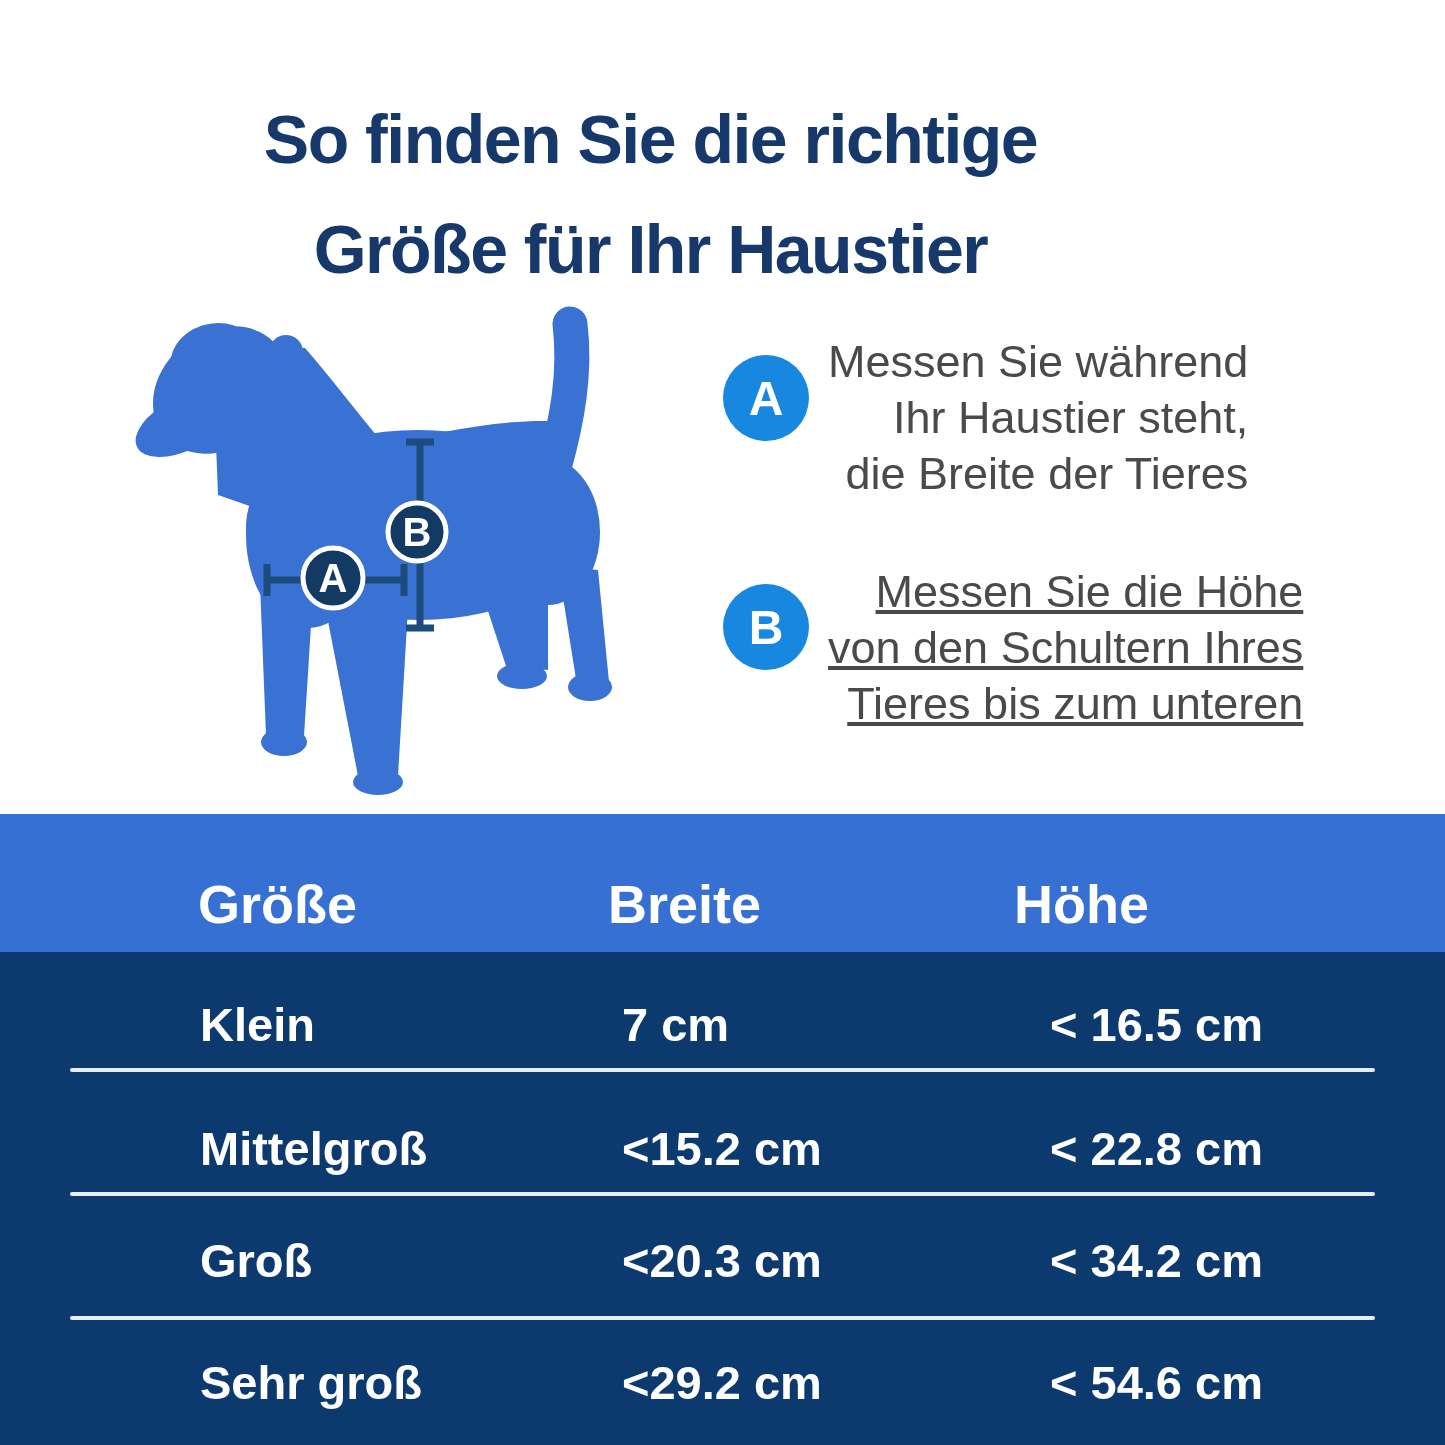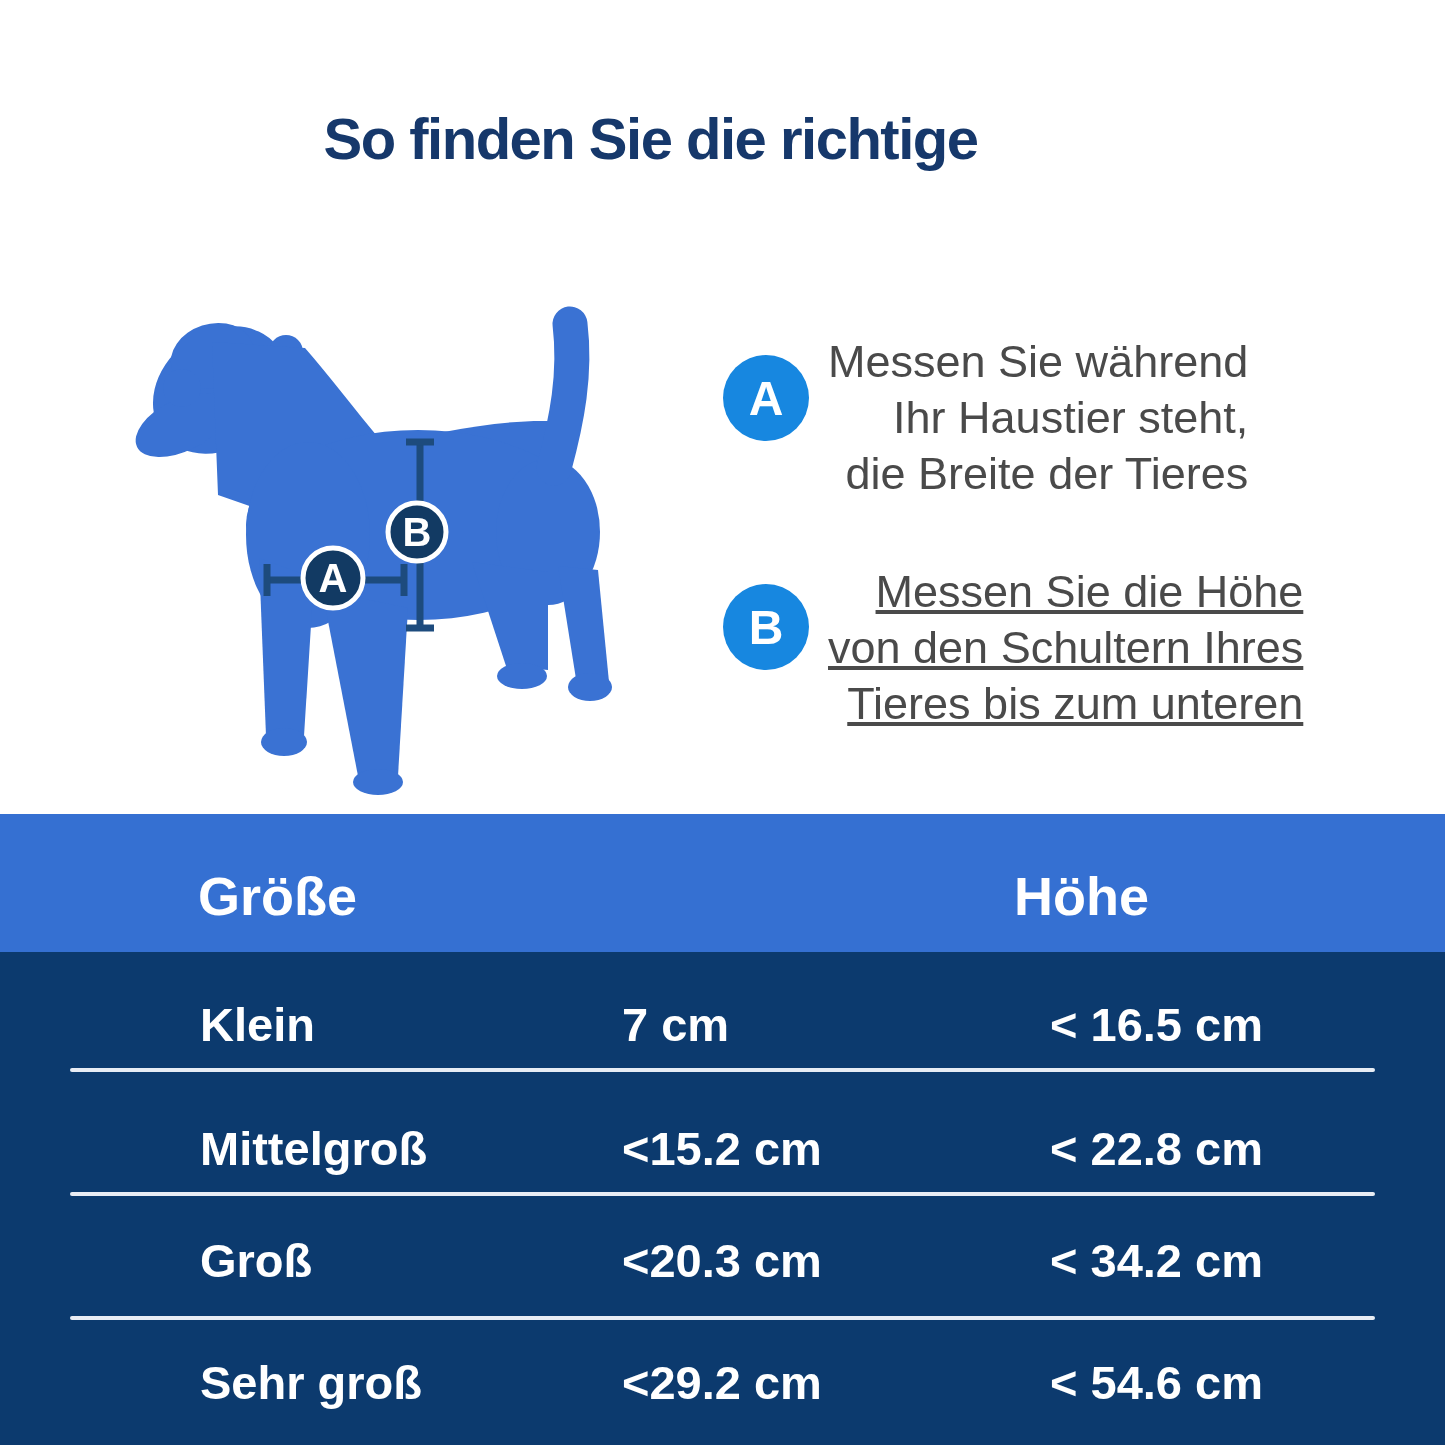--- a/index.html
+++ b/index.html
@@ -5,21 +5,21 @@
   html,body{margin:0;padding:0;}
   body{
     width:1445px;height:1445px;position:relative;overflow:hidden;
     background:#ffffff;
     font-family:"Liberation Sans","DejaVu Sans",sans-serif;
   }
   .abs{position:absolute;}
   
   .title{
     top:84px;left:0;width:1301px;text-align:center;
-    color:var(--title);font-size:58px;font-weight:800;
+    color:var(--title);font-size:68px;font-weight:800;
     line-height:110px;letter-spacing:-1.5px;
   }
   
   .dog-svg{left:120px;top:290px;width:560px;height:520px;}
   .dog-fill{fill:var(--dog);}
   .measure{stroke:var(--measure);stroke-width:7;fill:none;}
   .marker-circle{fill:var(--marker);stroke:#ffffff;stroke-width:5;}
   .marker-letter{
     fill:#ffffff;font-size:40px;font-weight:bold;text-anchor:middle;
     font-family:"Liberation Sans","DejaVu Sans",sans-serif;
@@ -35,21 +35,21 @@
   .badge-b{left:723px;top:584px;}
   .instr{
     left:828px;color:var(--gray);
     font-size:45px;line-height:56px;font-weight:400;text-align:right;
   }
   .instr-a{top:334px;}
   .instr-b{top:564px;text-decoration:underline;}
   
   .band{left:0;top:814px;width:1445px;height:138px;background:var(--band);}
   .band .hcell{
-    position:absolute;top:0;height:164px;display:flex;align-items:center;
+    position:absolute;top:8px;height:164px;display:flex;align-items:center;
     color:#ffffff;font-size:54px;font-weight:700;
   }
   .h-size{left:198px;}
   .h-width{left:608px;}
   .h-height{left:1014px;}
   .tbody{left:0;top:952px;width:1445px;height:493px;background:var(--table);}
   .trow{position:absolute;left:0;width:1445px;height:0;}
   .tcell{
     position:absolute;transform:translateY(-50%);
     color:#ffffff;font-size:47px;font-weight:700;white-space:nowrap;
@@ -60,20 +60,21 @@
   .sep{
     position:absolute;left:70px;width:1305px;height:4px;
     background:var(--sep);border-radius:2px;
   }
 </style>
 </head>
 <body>
 
 <div class="abs title">
   <div>So finden Sie die richtige</div>
+  <div>Größe für Ihr Haustier</div>
 </div>
 
 <svg class="abs dog-svg" viewBox="0 0 560 520">
   <g class="dog-fill">
     <ellipse cx="100" cy="100" rx="72" ry="58" transform="rotate(-38 100 100)"></ellipse>
     <ellipse cx="62" cy="135" rx="50" ry="26" transform="rotate(-26 62 135)"></ellipse>
     <ellipse cx="92" cy="66" rx="42" ry="32" transform="rotate(-18 92 66)"></ellipse>
     <circle cx="62" cy="98" r="19"></circle>
     <circle cx="166" cy="62" r="17"></circle>
     <path d="M 92 52 L 185 58 C 208 84 235 120 262 152 L 242 255 L 98 205 Z"></path>
@@ -118,20 +119,21 @@
 
 <div class="abs badge badge-b">B</div>
 <div class="abs instr instr-b">
   <div>Messen Sie die Höhe</div>
   <div>von den Schultern Ihres</div>
   <div>Tieres bis zum unteren</div>
 </div>
 
 <div class="abs band">
   <div class="hcell h-size">Größe</div>
+  <div class="hcell h-width">Breite</div>
   <div class="hcell h-height">Höhe</div>
 </div>
 
 <div class="abs tbody">
   <div class="trow" style="top:72px">
     <span class="tcell c0">Klein</span>
     <span class="tcell c1">7 cm</span>
     <span class="tcell c2">&lt; 16.5 cm</span>
   </div>
   <div class="sep" style="top:116px"></div>

